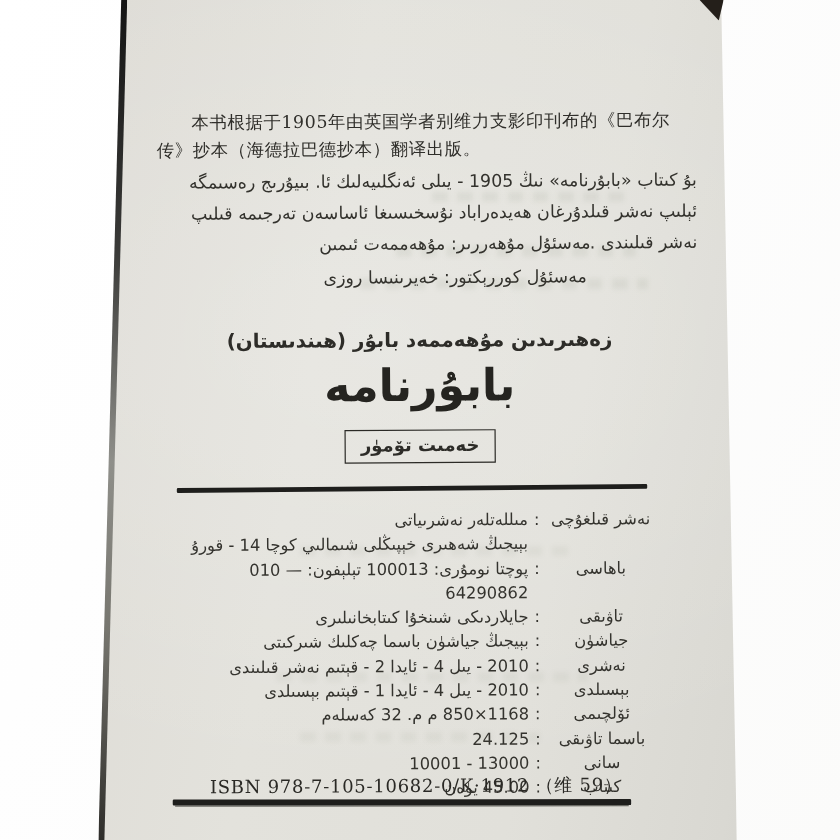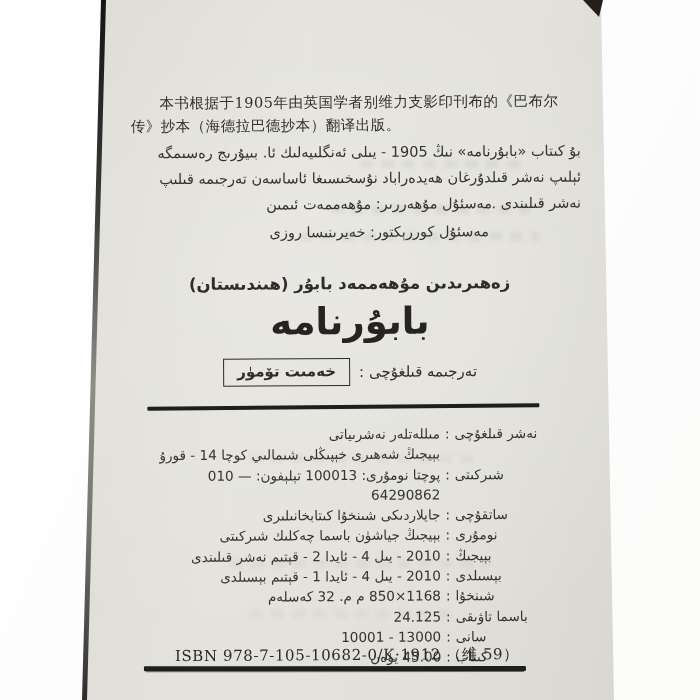--- a/index.html
+++ b/index.html
@@ -68,21 +68,21 @@
     box-shadow:0 -3px 0 -2px #55554f;}
   .rule-bottom{left:142px;top:666px;width:382px;height:4.5px;transform:rotate(0.3deg);
     box-shadow:0 3px 0 -2px #6a6a64;}
 
   .colophon{
     position:absolute;left:150px;top:424px;width:396px;direction:rtl;
     font-size:13.6px;color:#34332e;
   }
   .c-row{display:flex;align-items:baseline;min-height:20.3px;line-height:20.3px;}
   .c-row.multi{align-items:center;min-height:40px;}
-  .c-label{flex:0 0 92px;text-align:left;white-space:nowrap;}
+  .c-label{flex:0 0 92px;text-align:center;white-space:nowrap;}
   .c-colon{flex:0 0 auto;margin:0 5px;}
   .c-val{flex:1;text-align:start;}
   .c-val .line{display:block;line-height:20.3px;}
 
   .isbn-line{
     position:absolute;left:135px;top:646px;width:420px;text-align:center;
     direction:ltr;font-family:"DejaVu Serif",serif;font-size:15px;
     letter-spacing:.6px;color:#2a2925;
   }
 
@@ -122,72 +122,71 @@
     <div class="staff">
       <div>مەسئۇل مۇھەررىر: مۇھەممەت ئىمىن</div>
       <div>مەسئۇل كوررېكتور: خەيرىنىسا روزى</div>
     </div>
 
     <div class="author-line">زەھىرىدىن مۇھەممەد بابۇر (ھىندىستان)</div>
 
     <div class="book-title">بابۇرنامە</div>
 
     <div class="translator">
-      <span>تەرجىمە قىلغۇچى :</span>
       <span class="name-box">خەمىت تۆمۈر</span>
     </div>
 
     <div class="rule rule-top"></div>
 
     <div class="colophon">
 
       <div class="c-row">
         <span class="c-label">نەشر قىلغۇچى</span>
         <span class="c-colon">:</span>
         <span class="c-val">مىللەتلەر نەشرىياتى</span>
       </div>
 
       <div class="c-row multi">
-        <span class="c-label">شىركىتى</span>
+        <span class="c-label">باھاسى</span>
         <span class="c-colon">:</span>
         <span class="c-val">
           <span class="line">بېيجىڭ شەھىرى خېپىڭلى شىمالىي كوچا 14 - قورۇ</span>
           <span class="line">
             <span>پوچتا نومۇرى: 100013 تېلېفون:</span>
             <span dir="ltr">010 — 64290862</span>
           </span>
         </span>
       </div>
 
       <div class="c-row">
-        <span class="c-label">ساتقۇچى</span>
+        <span class="c-label">تاۋىقى</span>
         <span class="c-colon">:</span>
         <span class="c-val">جايلاردىكى شىنخۇا كىتابخانىلىرى</span>
       </div>
 
       <div class="c-row">
-        <span class="c-label">نومۇرى</span>
+        <span class="c-label">جياشۈن</span>
         <span class="c-colon">:</span>
         <span class="c-val">بېيجىڭ جياشۈن باسما چەكلىك شىركىتى</span>
       </div>
 
       <div class="c-row">
-        <span class="c-label">بېيجىڭ</span>
+        <span class="c-label">نەشرى</span>
         <span class="c-colon">:</span>
         <span class="c-val">2010 - يىل 4 - ئايدا 2 - قېتىم نەشر قىلىندى</span>
       </div>
 
       <div class="c-row">
         <span class="c-label">بېسىلدى</span>
         <span class="c-colon">:</span>
         <span class="c-val">2010 - يىل 4 - ئايدا 1 - قېتىم بېسىلدى</span>
       </div>
 
       <div class="c-row">
-        <span class="c-label">شىنخۇا</span>
+        <span class="c-label">ئۆلچىمى</span>
         <span class="c-colon">:</span>
         <span class="c-val">
           <span dir="ltr">850×1168</span>
           <span>م م. 32 كەسلەم</span>
         </span>
       </div>
 
       <div class="c-row">
         <span class="c-label">باسما تاۋىقى</span>
         <span class="c-colon">:</span>

